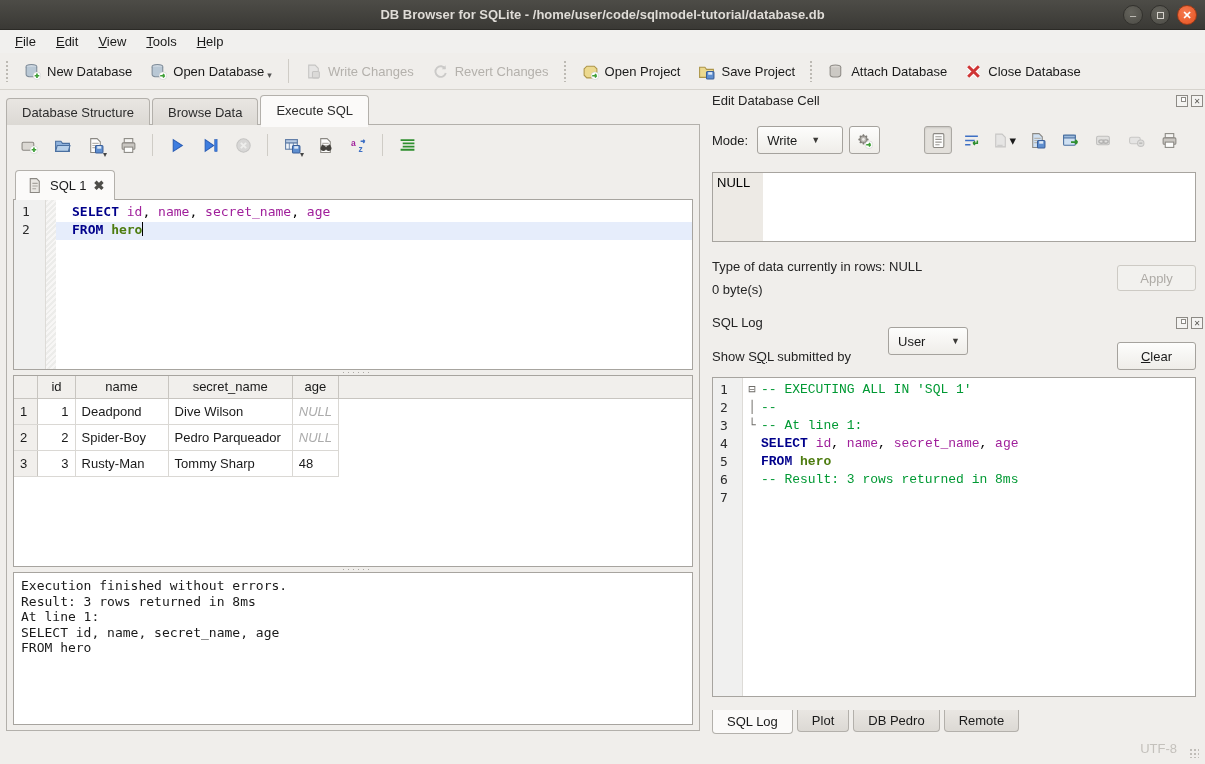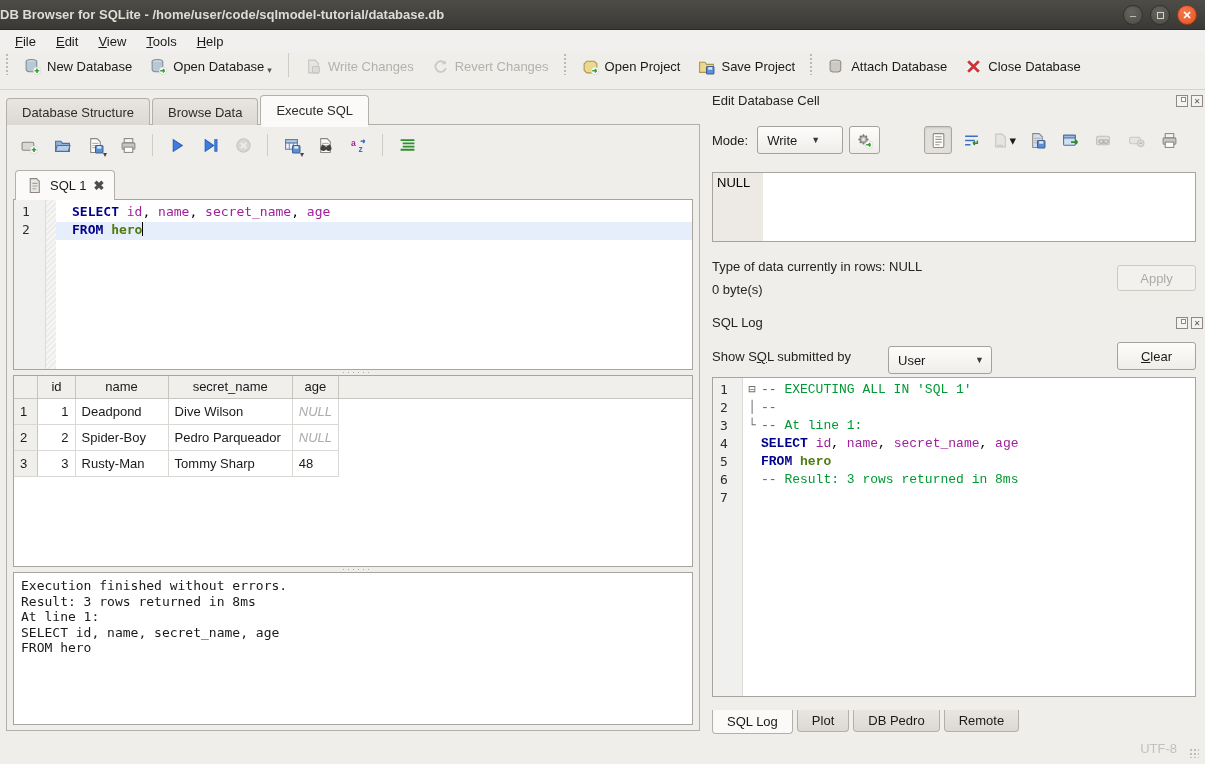--- a/index.html
+++ b/index.html
@@ -3,38 +3,38 @@
 <meta charset="utf-8">
 <style>
   * { margin:0; padding:0; box-sizing:border-box; }
   html,body { width:1205px; height:764px; }
   body { font-family:"Liberation Sans",sans-serif; font-size:13px; color:#1a1a1a; background:#f0eeeb; overflow:hidden; }
   .window { position:relative; width:1205px; height:764px; background:#f0eeeb; }
 
   
   .titlebar { position:absolute; top:0; left:0; right:0; height:30px;
     background:linear-gradient(#4d4c47,#3a3935); border-bottom:1px solid #2b2a26;
-    display:flex; align-items:center; }
+    display:flex; align-items:center; justify-content:center; }
   .titlebar .title { color:#dfdcd7; font-weight:bold; font-size:13px; }
   .win-controls { position:absolute; right:8px; top:5px; display:flex; gap:7px; }
   .wbtn { width:20px; height:20px; border-radius:50%; display:flex; align-items:center; justify-content:center;
     font-size:11px; line-height:1; color:#d6d3cd; background:radial-gradient(circle at 40% 35%, #64635c, #4c4b45);
     border:1px solid #32312d; }
   .wbtn .sq { width:7px; height:7px; border:1.5px solid #d6d3cd; display:block; }
   .wbtn.close { background:radial-gradient(circle at 40% 35%, #f57a50, #e5521f); border-color:#9c3a17; color:#fff; font-weight:bold; }
 
   
   .menubar { position:absolute; top:30px; left:0; right:0; height:23px; background:#f1f0ee;
     display:flex; align-items:center; padding-left:5px; }
   .menu-item { padding:2px 10px; }
   .accel { text-decoration:underline; }
 
   
   .toolbar { position:absolute; top:53px; left:0; right:0; height:37px; border-bottom:1px solid #d6d3cd;
-    display:flex; align-items:flex-start; }
+    display:flex; align-items:center; }
   .tb-grip { width:4px; height:22px; margin:0 6px 0 5px;
     background-image:radial-gradient(#bdbab4 1px, transparent 1.2px); background-size:4px 4px; }
   .tb-sep { width:1px; height:24px; background:#cfccc6; margin:0 7px; }
   .tb-btn { display:flex; align-items:center; gap:6px; padding:5px 9px; border-radius:3px; }
   .tb-btn .lbl { white-space:nowrap; }
   .tb-btn.disabled { color:#b4b1ac; }
   .tb-caret { font-size:9px; color:#555; margin-left:-3px; align-self:flex-end; }
   .icon { display:inline-flex; width:17px; height:17px; align-items:center; justify-content:center; }
 
   
@@ -548,21 +548,21 @@
 
   <div class="panel-title" style="top:315px">SQL Log</div>
   <div class="dock-ctrls" style="left:1176px; top:317px">
     <div class="dock-btn">
         <span class="inner-sq"></span>
       </div>
     <div class="dock-btn">✕</div>
   </div>
 
   <div class="panel-title" style="top:349px" id="filter-label">Show S<span class="accel">Q</span>L submitted by</div>
-  <div class="combo" style="position:absolute; left:888px; top:346px; width:104px">
+  <div class="combo" style="position:absolute; left:888px; top:327px; width:80px">
     <span>User</span>
     <span class="arrow" style="margin-left:auto">▼</span>
   </div>
   <div class="btn" style="left:1117px; top:342px" id="clear-btn"><span class="accel">C</span>lear</div>
 
   <div class="logbox">
     <div class="gutter" id="log-gutter">
         <div>1</div>
         <div>2</div>
         <div>3</div>

